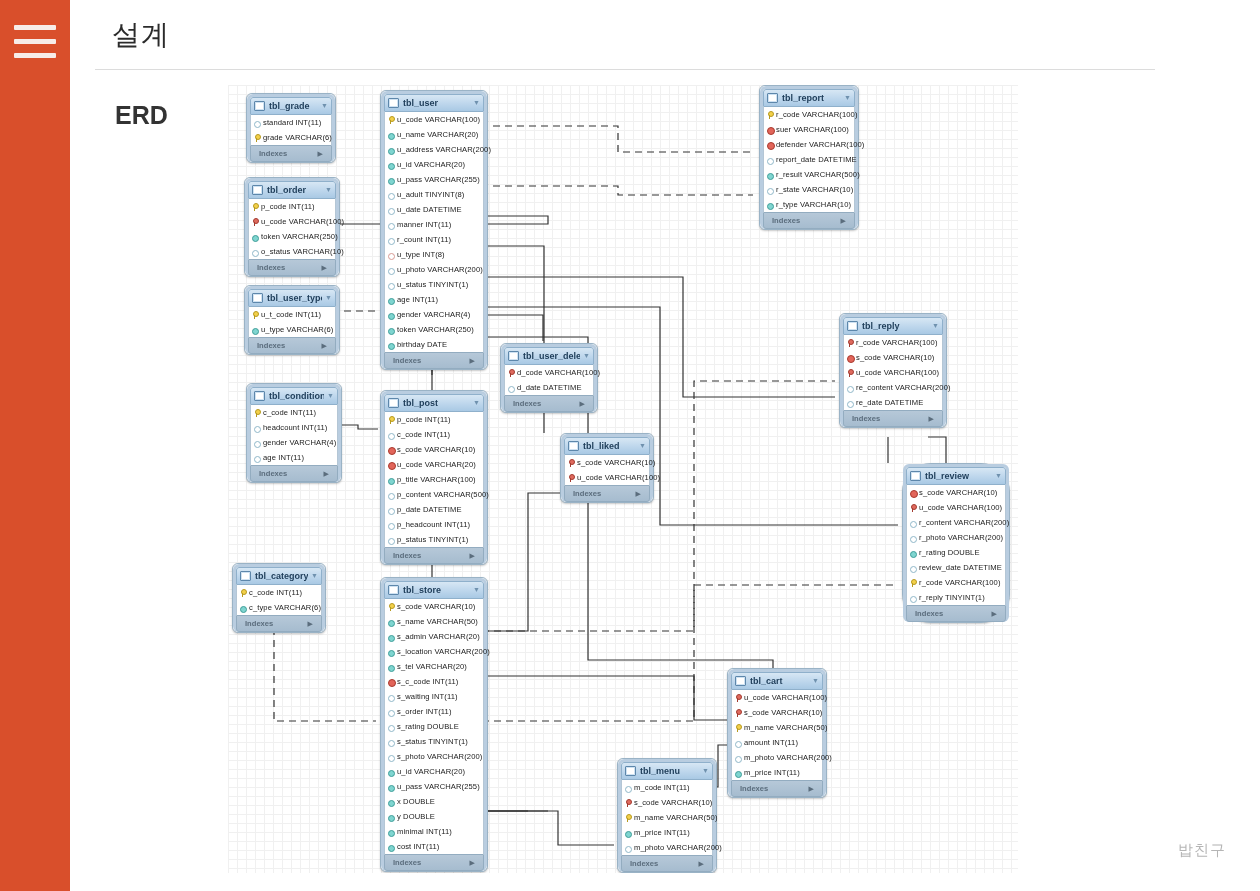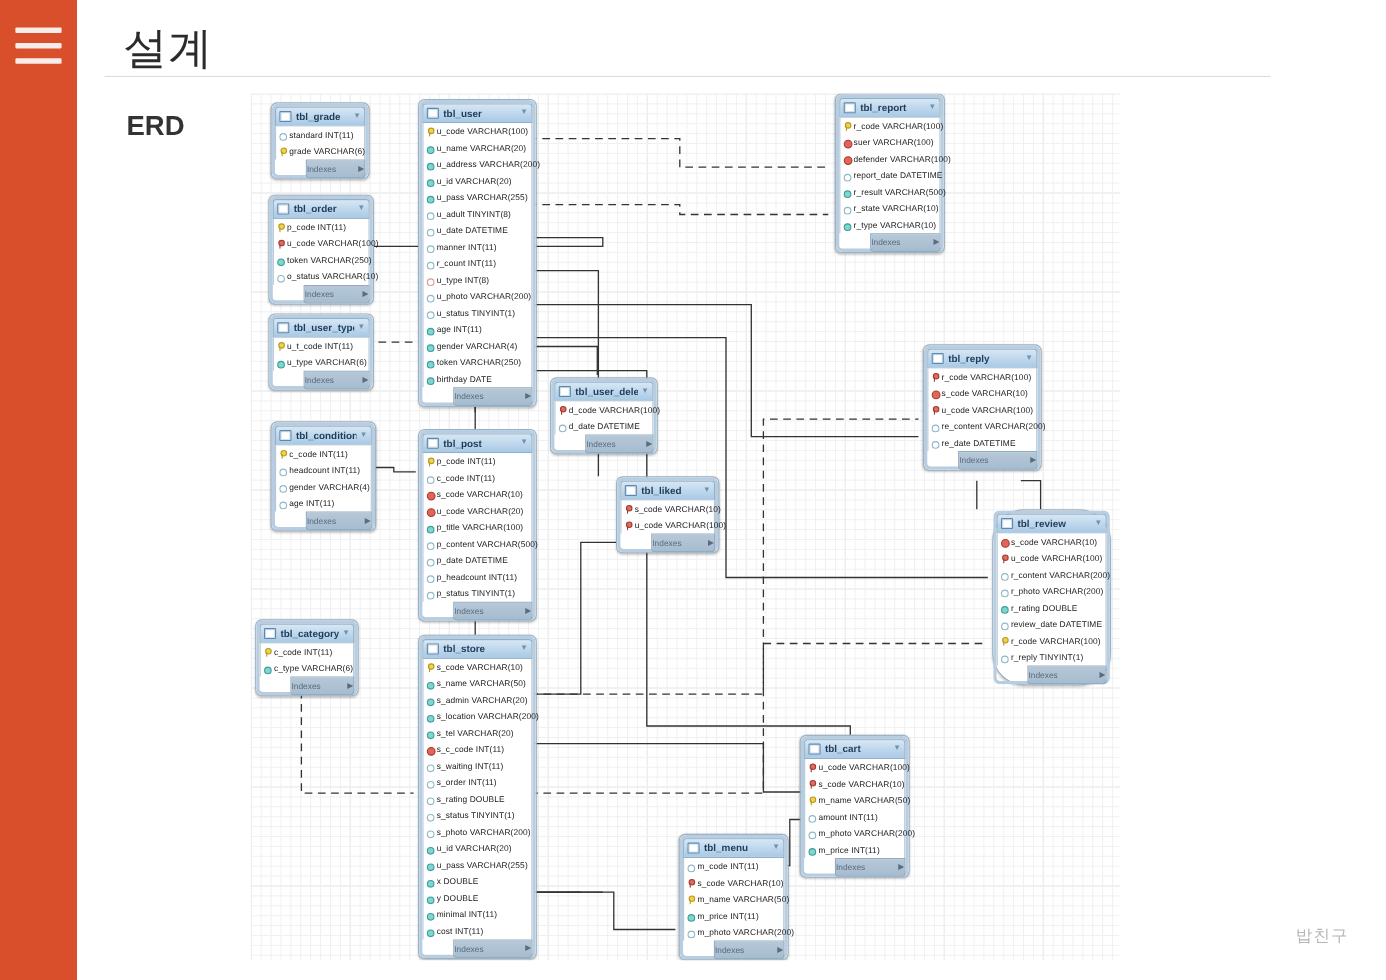--- a/index.html
+++ b/index.html
@@ -18,21 +18,21 @@
   #hamburger{
     position:absolute;left:14px;top:25px;width:42px;height:34px;
     cursor:pointer;
   }
   #hamburger span{
     display:block;height:5px;background:#f7ece8;border-radius:1px;margin-bottom:9px;
   }
   
   #page-title{
     position:absolute;left:112px;top:16px;
-    font-size:40px;color:#2b2b2b;letter-spacing:1px;
+    font-size:28px;color:#2b2b2b;letter-spacing:1px;
     font-family:"DejaVu Sans","Liberation Sans",sans-serif;
   }
   #header-rule{
     position:absolute;left:95px;top:69px;width:1060px;height:1px;background:#dcdcdc;
   }
   #section-label{
     position:absolute;left:115px;top:101px;
     font-size:25px;font-weight:bold;color:#333333;
   }
   #footer-brand{
@@ -130,22 +130,22 @@
   
   .key.nulp::before{
     content:"";position:absolute;left:0;top:2px;width:5px;height:5px;border-radius:50%;
     background:#ffffff;border:1px solid #d79a94;
   }
   .idx{
     position:relative;z-index:2;
     height:15px;line-height:15px;
     background:linear-gradient(to bottom,#b6c8d8 0%,#a6bccf 100%);
     border:1px solid #93acc0;border-radius:0 0 3px 3px;
-    font-size:7.6px;color:#5b6d7d;font-weight:normal;
-    padding:0 0;display:flex;align-items:center;justify-content:space-between;margin-left:28px;
+    font-size:7.6px;color:#5b6d7d;font-weight:bold;
+    padding:0 8px;display:flex;align-items:center;justify-content:space-between;
   }
   .idx .arw{font-size:7px;color:#5b6d7d;}
 </style>
 </head>
 <body>
 
 <div id="sidebar">
   <div id="hamburger">
     <span></span>
     <span></span>

